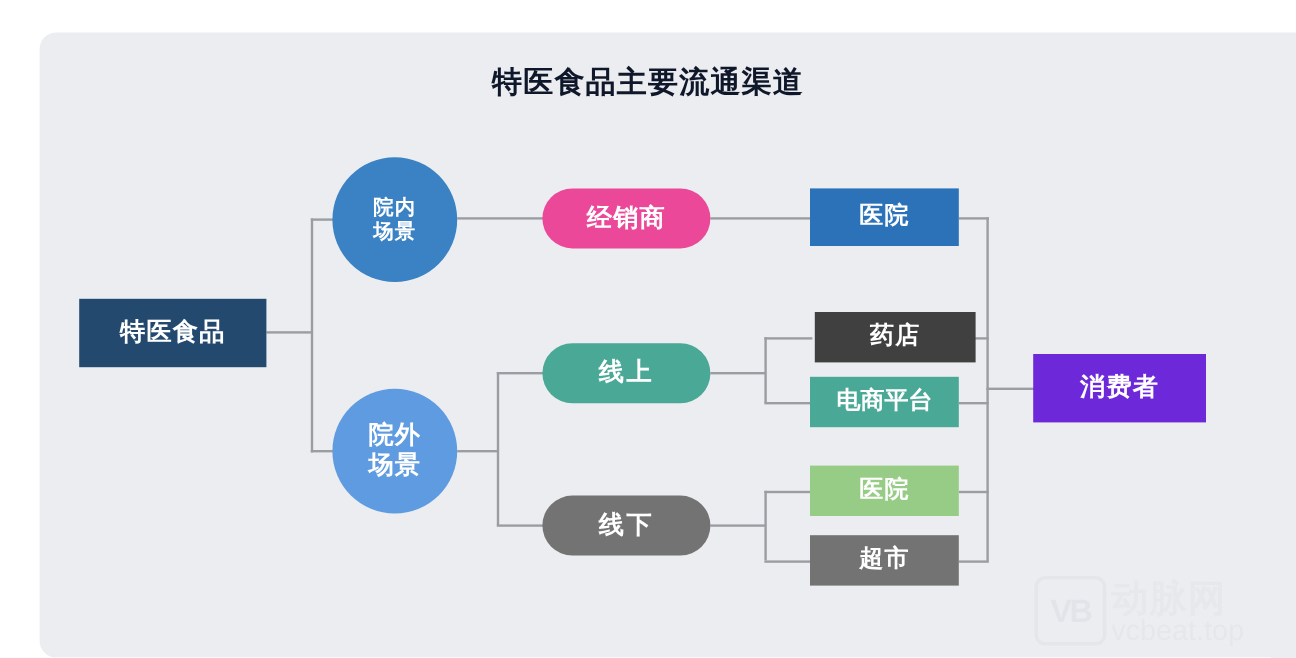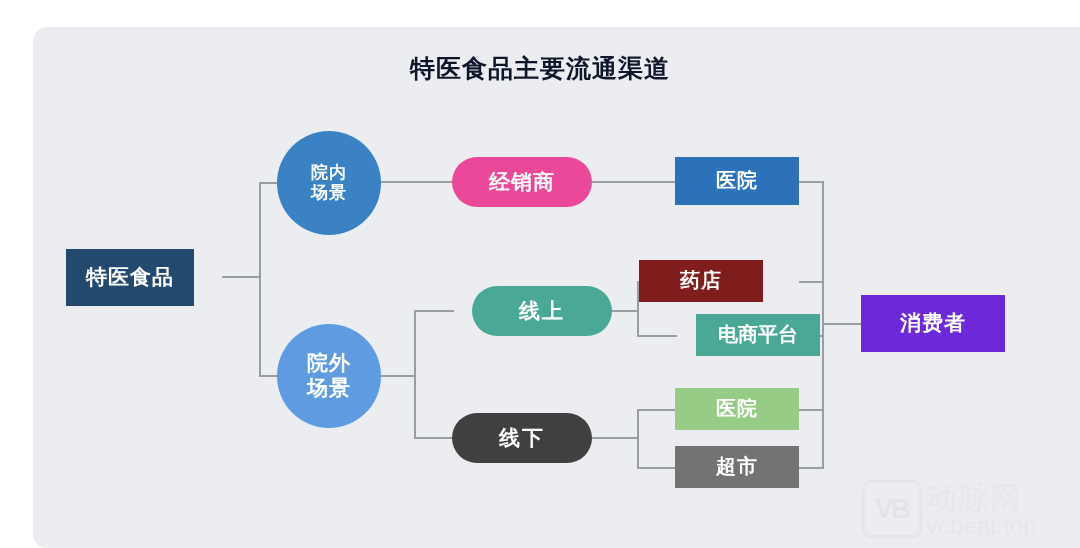--- a/index.html
+++ b/index.html
@@ -18,38 +18,38 @@
   .node{
     position:absolute;display:flex;align-items:center;justify-content:center;
     color:#ffffff;font-weight:bold;text-align:center;line-height:1.18;
     box-sizing:border-box;
   }
   
   .hline{position:absolute;height:2px;background:#9a9ea3;}
   .vline{position:absolute;width:2px;background:#9a9ea3;}
 
   
-  #n-source{left:66px;top:249px;width:128px;height:57px;background:#24496f;
+  #n-source{left:66px;top:249px;width:156px;height:57px;background:#24496f;
     font-size:21px;letter-spacing:1px;}
   #n-inside{left:277px;top:131px;width:104px;height:104px;border-radius:50%;
     background:#3a82c4;font-size:17px;letter-spacing:1px;}
   #n-outside{left:277px;top:324px;width:104px;height:104px;border-radius:50%;
     background:#5e9be0;font-size:21px;letter-spacing:1px;text-align:right;}
   #n-dealer{left:452px;top:157px;width:140px;height:50px;border-radius:25px;
     background:#ec4899;font-size:21px;letter-spacing:1px;}
-  #n-online{left:472px;top:286px;width:140px;height:50px;border-radius:25px;
+  #n-online{left:452px;top:286px;width:140px;height:50px;border-radius:25px;
     background:#4aa896;font-size:21px;letter-spacing:2px;}
   #n-offline{left:452px;top:413px;width:140px;height:50px;border-radius:25px;
-    background:#404040;font-size:21px;letter-spacing:2px;text-align:right;}
+    background:#737373;font-size:21px;letter-spacing:2px;text-align:right;}
   #n-hospital1{left:675px;top:157px;width:124px;height:48px;background:#2b72b8;
     font-size:20px;letter-spacing:1px;}
-  #n-pharmacy{left:639px;top:260px;width:124px;height:42px;background:#7f1d1d;
+  #n-pharmacy{left:679px;top:260px;width:134px;height:42px;background:#404040;
     font-size:20px;letter-spacing:1px;}
   #n-ecom{left:675px;top:314px;width:124px;height:42px;background:#4aa896;
-    font-size:20px;margin-left:21px;}
+    font-size:20px;}
   #n-hospital2{left:675px;top:388px;width:124px;height:42px;background:#96cc86;
     font-size:20px;letter-spacing:1px;}
   #n-market{left:675px;top:446px;width:124px;height:42px;background:#737373;
     font-size:20px;letter-spacing:1px;}
   #n-consumer{left:861px;top:295px;width:144px;height:57px;background:#6d28d9;
     font-size:21px;letter-spacing:1px;}
 
   
   #watermark{position:absolute;left:862px;top:478px;width:210px;height:66px;
     opacity:.45;}

